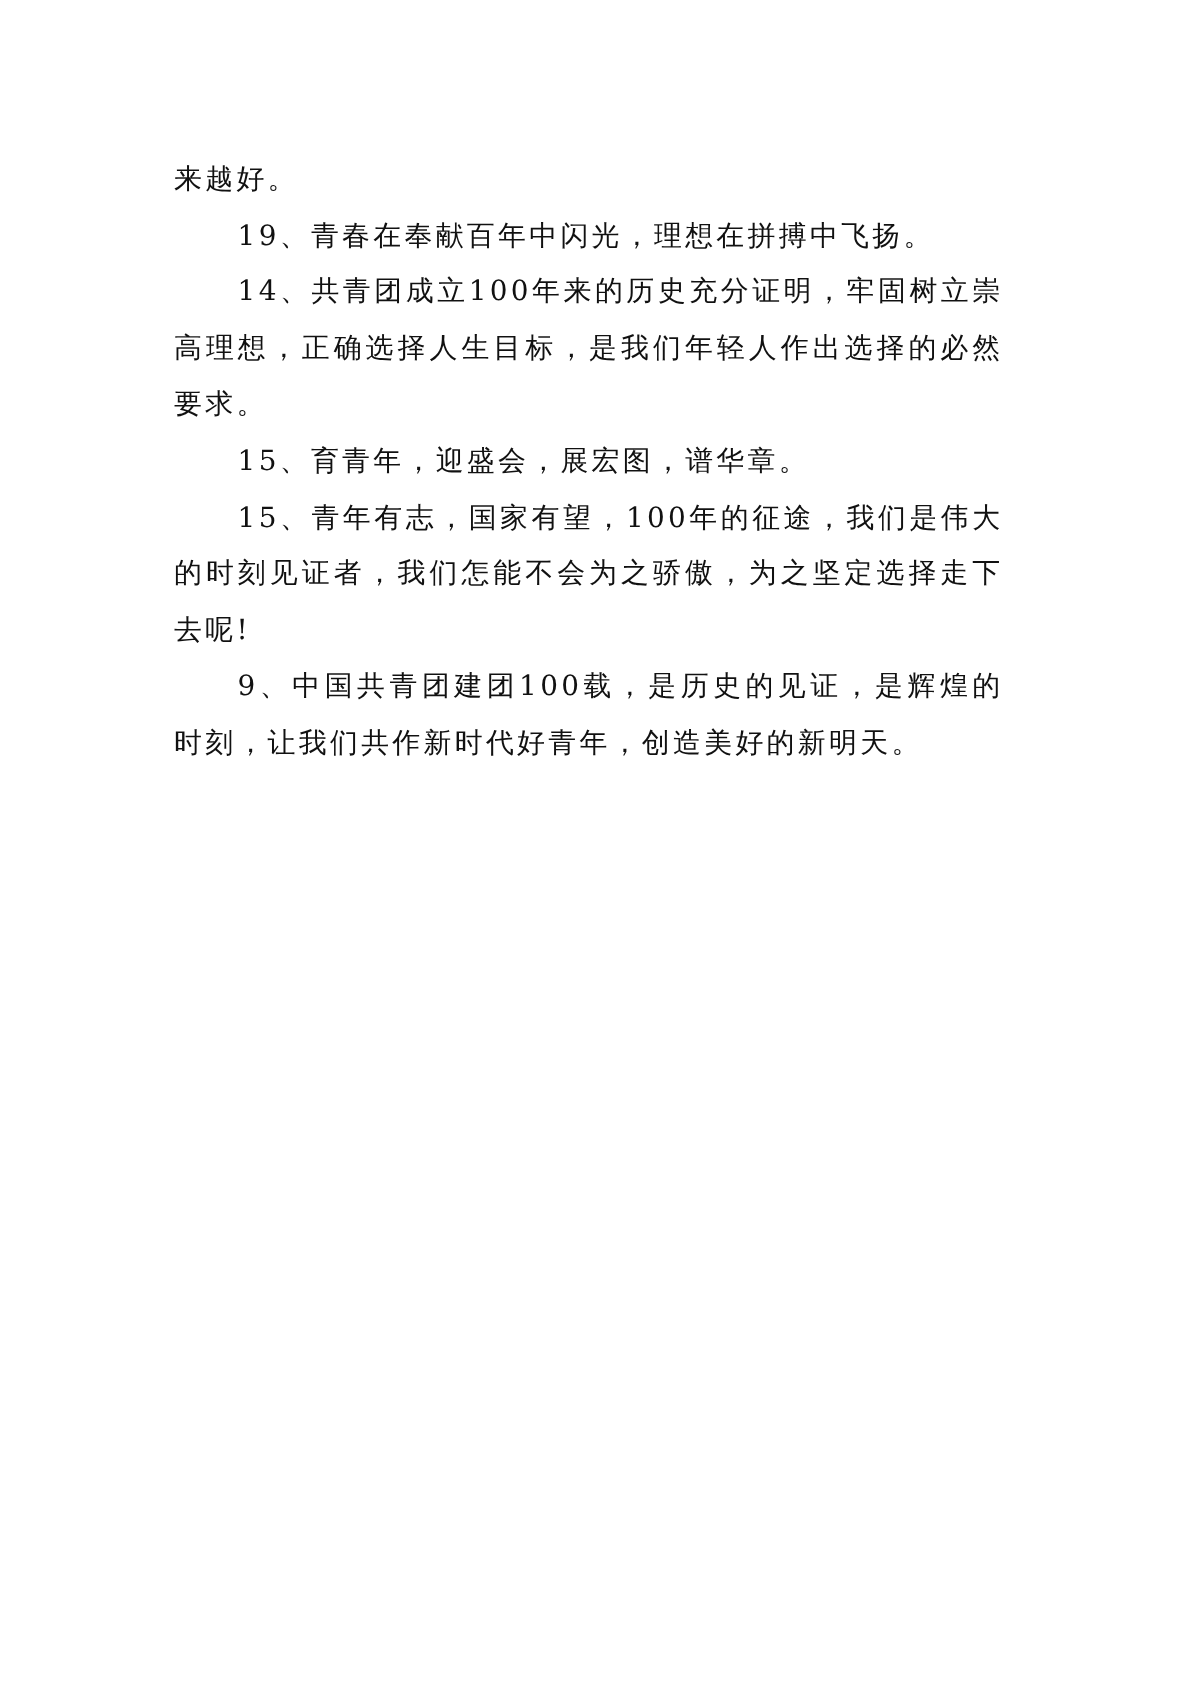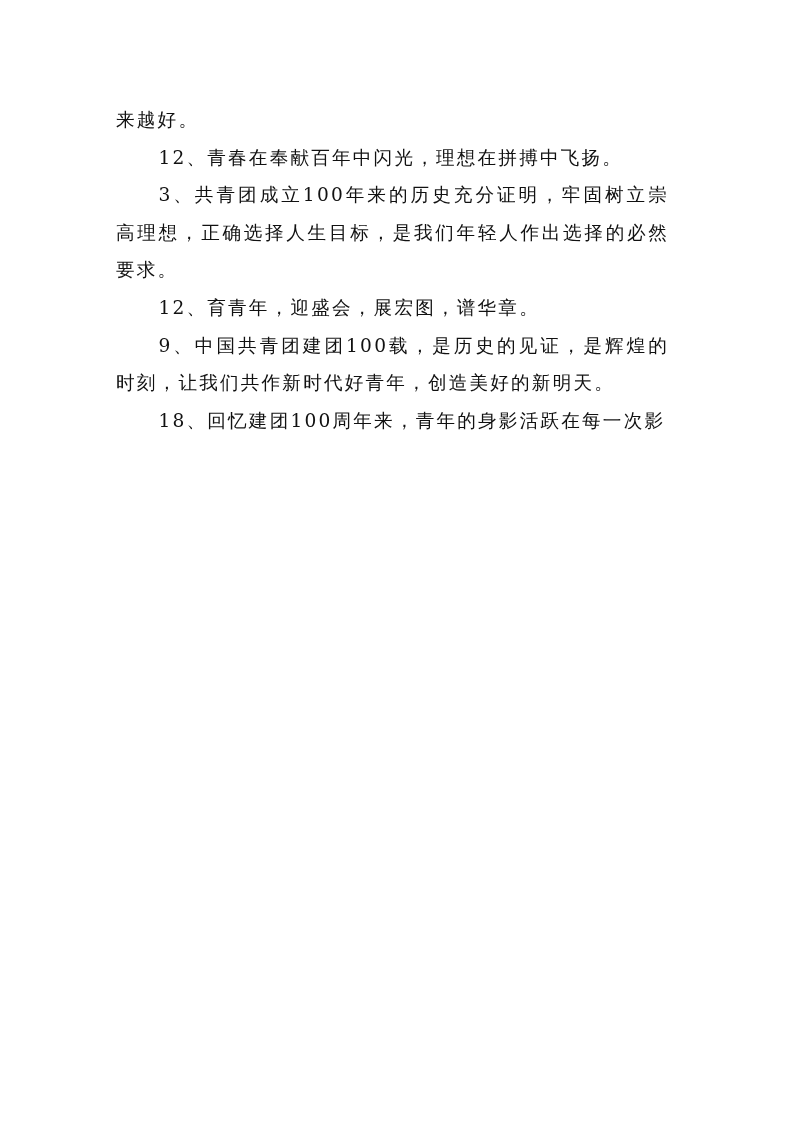--- a/index.html
+++ b/index.html
@@ -33,18 +33,18 @@
     }
     .page p.cont {
       text-indent: 0;
     }
   </style>
 </head>
 <body>
 
 <div class="page">
   <p class="cont">来越好。</p>
-  <p>12、青春在奉献百年中闪光，理想在拼搏中飞扬。</p>
-  <p>3、共青团成立100年来的历史充分证明，牢固树立崇高理想，正确选择人生目标，是我们年轻人作出选择的必然要求。</p>
-  <p>12、育青年，迎盛会，展宏图，谱华章。</p>
+  <p>19、青春在奉献百年中闪光，理想在拼搏中飞扬。</p>
+  <p>14、共青团成立100年来的历史充分证明，牢固树立崇高理想，正确选择人生目标，是我们年轻人作出选择的必然要求。</p>
+  <p>15、育青年，迎盛会，展宏图，谱华章。</p>
+  <p>15、青年有志，国家有望，100年的征途，我们是伟大的时刻见证者，我们怎能不会为之骄傲，为之坚定选择走下去呢!</p>
   <p>9、中国共青团建团100载，是历史的见证，是辉煌的时刻，让我们共作新时代好青年，创造美好的新明天。</p>
-  <p>18、回忆建团100周年来，青年的身影活跃在每一次影</p>
 </div>
 
 </body></html>

